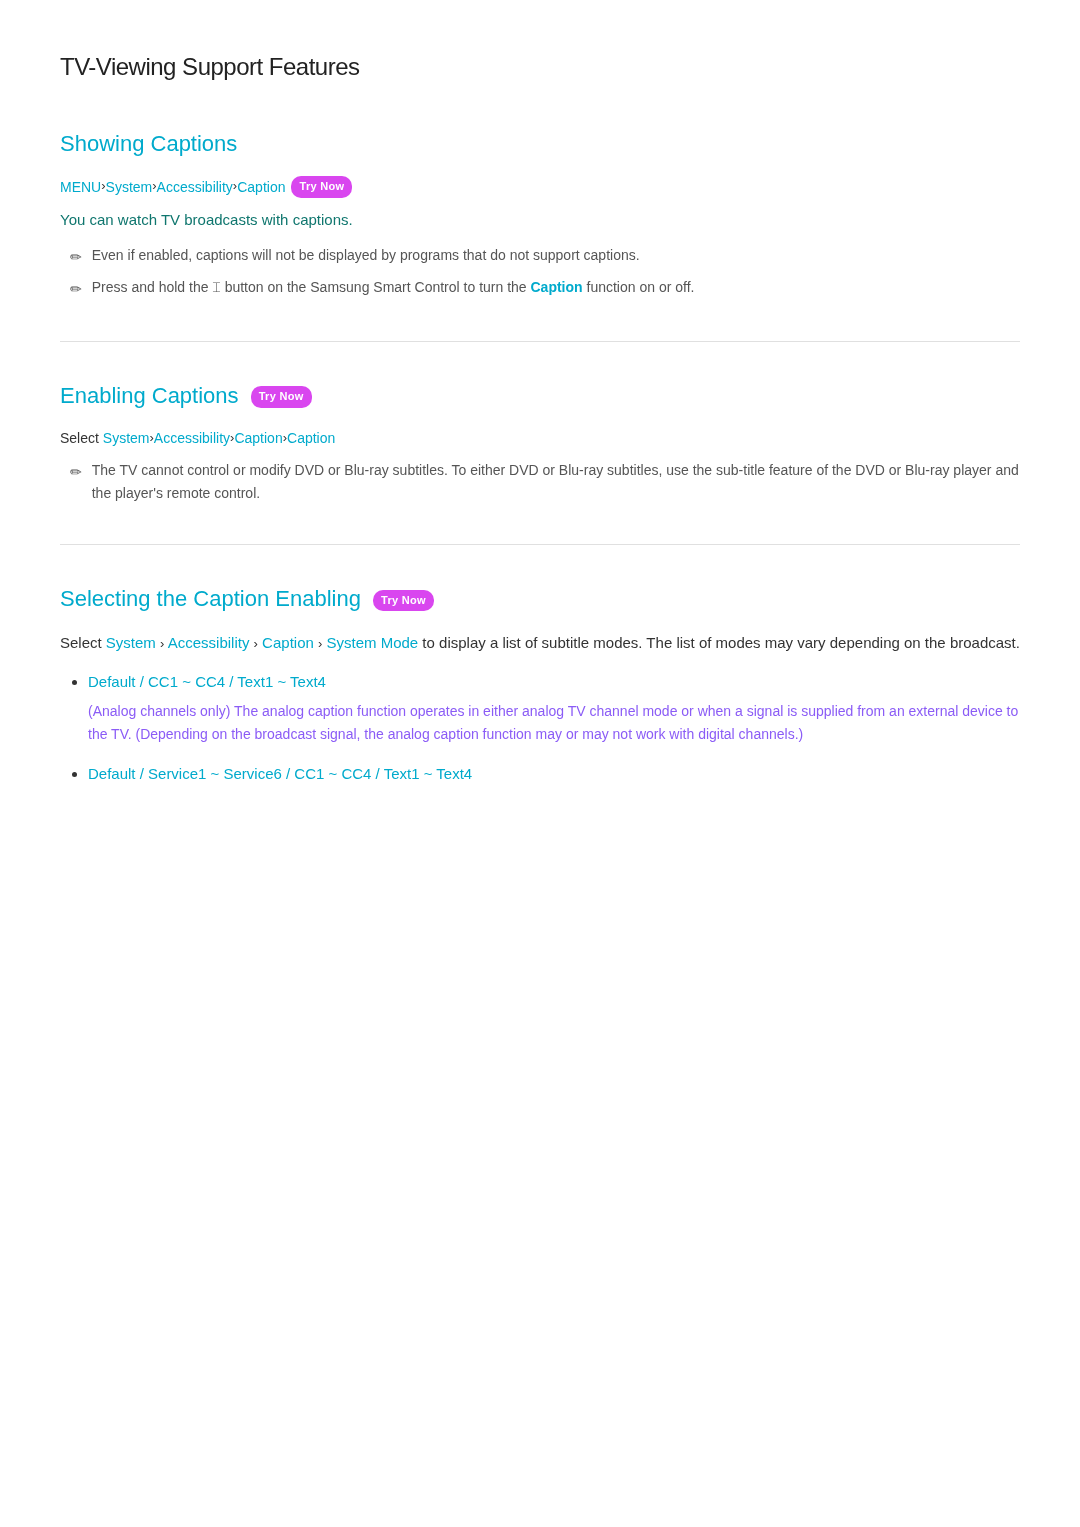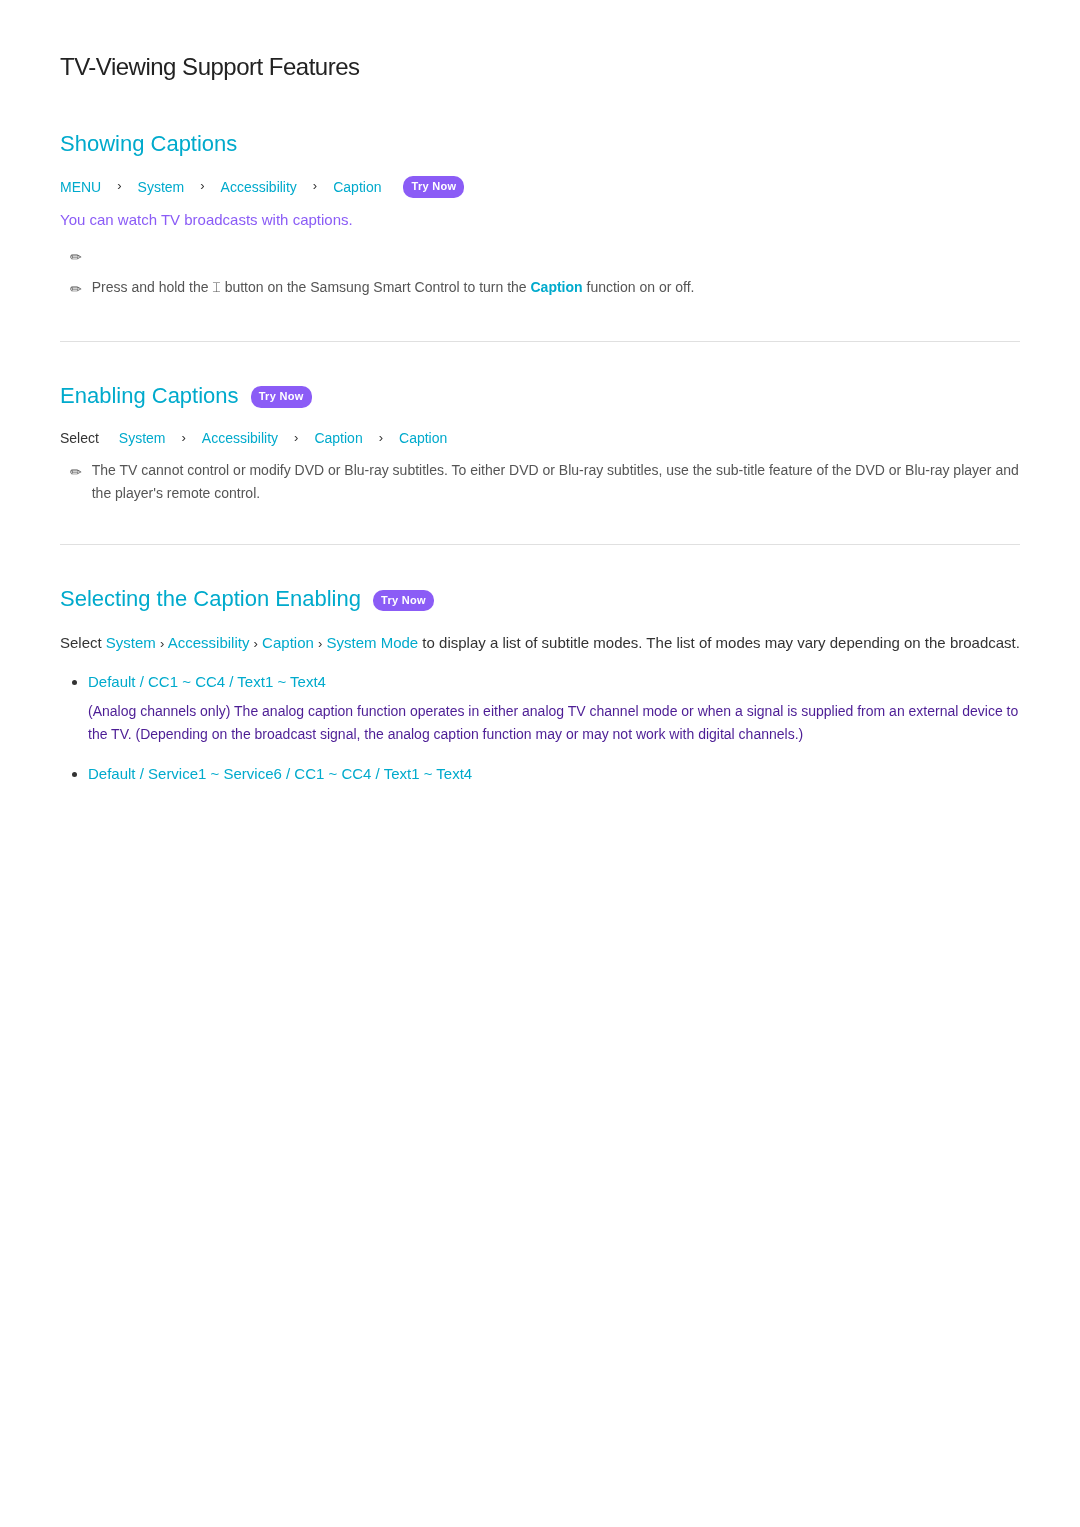--- a/index.html
+++ b/index.html
@@ -26,45 +26,45 @@
       margin-bottom: 14px;
     }
     .section {
       margin-bottom: 40px;
     }
     .breadcrumb {
       font-size: 14px;
       margin-bottom: 10px;
       display: flex;
       align-items: center;
-      gap: 16px;
+      gap: 0;
       flex-wrap: wrap;
     }
     .breadcrumb-blue {
       color: #00aacc;
     }
     .breadcrumb-separator {
       color: #333;
       font-size: 13px;
     }
     .try-now-badge {
       display: inline-block;
-      background: #8b5cf6;
+      background: #d946ef;
       color: #ffffff;
       font-size: 11px;
       font-weight: 600;
       padding: 2px 8px;
       border-radius: 10px;
       margin-left: 6px;
       vertical-align: middle;
       letter-spacing: 0.3px;
     }
     .section-intro {
       font-size: 15px;
-      color: #8b5cf6;
+      color: #0f766e;
       margin-bottom: 12px;
     }
     .note-list {
       list-style: none;
       padding: 0;
       margin: 0 0 0 10px;
     }
     .note-list li {
       display: flex;
       align-items: flex-start;
@@ -94,21 +94,21 @@
     }
     .bullet-list li {
       margin-bottom: 16px;
       font-size: 15px;
     }
     .bullet-item-header {
       color: #00aacc;
       font-weight: 500;
     }
     .bullet-item-body {
-      color: #4c1d95;
+      color: #8b5cf6;
       font-size: 14px;
       margin-top: 6px;
       line-height: 1.65;
     }
     .caption-mode-sentence {
       font-size: 15px;
       margin-bottom: 14px;
       line-height: 1.7;
     }
   </style>
@@ -129,20 +129,21 @@
     <span class="breadcrumb-separator">›</span>
     <span class="breadcrumb-blue">Caption</span>
     <span class="try-now-badge">Try Now</span>
   </div>
 
   <p class="section-intro">You can watch TV broadcasts with captions.</p>
 
   <ul class="note-list">
     <li>
       <span class="pencil-icon">✏</span>
+      <span>Even if enabled, captions will not be displayed by programs that do not support captions.</span>
     </li>
     <li>
       <span class="pencil-icon">✏</span>
       <span>Press and hold the ⌶ button on the Samsung Smart Control to turn the <span class="caption-bold">Caption</span> function on or off.</span>
     </li>
   </ul>
 </div>
 
 <hr class="divider">
 

